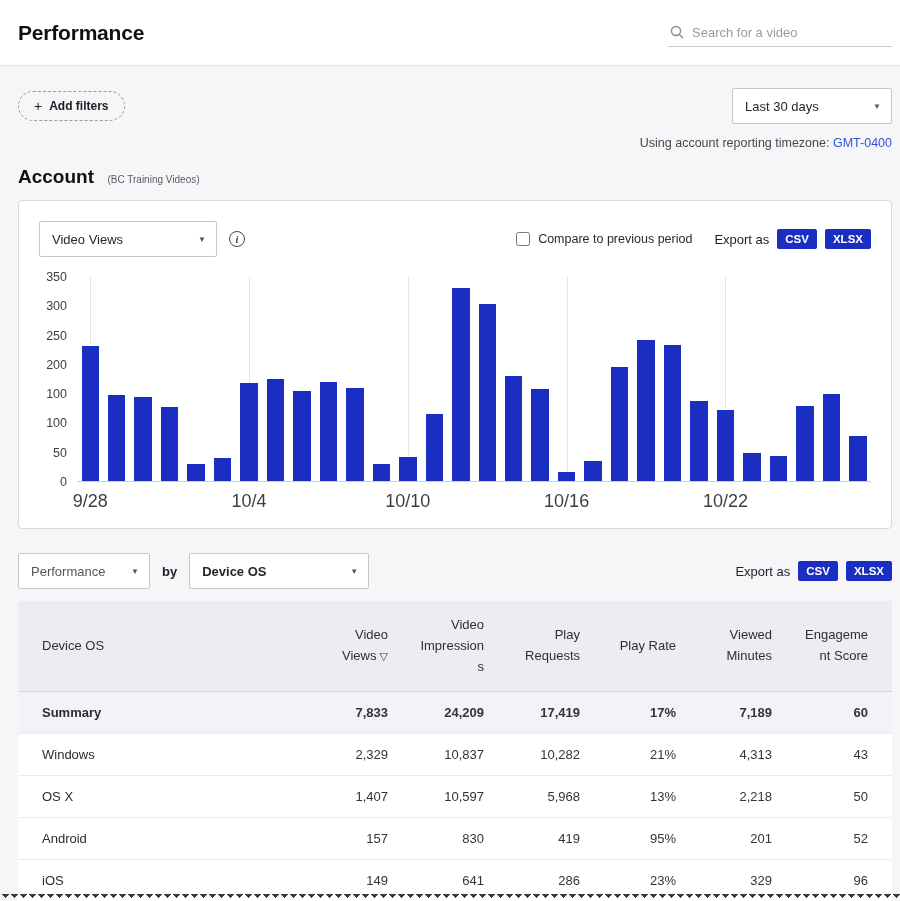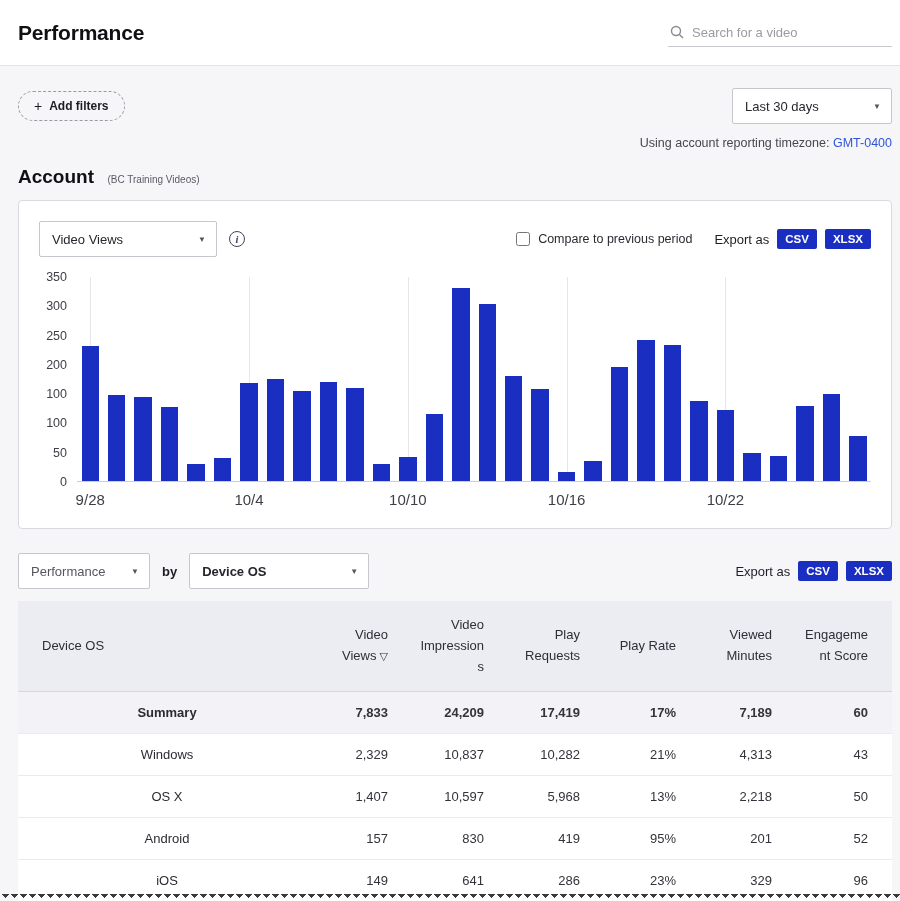--- a/index.html
+++ b/index.html
@@ -88,21 +88,21 @@
   .plot-col { flex: 1; }
   .plot { position: relative; height: 205px; border-bottom: 1px solid #cdcdd4; }
   .gridlines { position: absolute; inset: 0; }
   .gridline { position: absolute; top: 0; bottom: 0; width: 1px; background: #e7e7eb; }
   .bars { position: absolute; inset: 0; display: flex; align-items: flex-end; }
   .bar-slot { flex: 1; display: flex; justify-content: center; align-items: flex-end; height: 100%; }
   .bar { width: 66%; background: var(--accent); }
   .x-axis { position: relative; height: 26px; }
   .x-label {
     position: absolute; top: 9px; transform: translateX(-50%);
-    font-size: 15px; color: #3e3e46; white-space: nowrap;
+    font-size: 18px; color: #3e3e46; white-space: nowrap;
   }
 
   
   .breakdown-row { display: flex; align-items: center; margin-top: 24px; gap: 12px; }
   .perf-select { width: 132px; color: #55555e; }
   .by-label { font-size: 13px; font-weight: 700; color: #1c1c22; }
   .os-select { width: 180px; font-weight: 600; }
   .breakdown-export { margin-left: auto; display: flex; align-items: center; gap: 8px; }
 
   
@@ -120,21 +120,21 @@
   thead th:nth-child(3) .hdr { max-width: 70px; }
   thead th:nth-child(4) .hdr { max-width: 62px; }
   thead th:nth-child(5) .hdr { max-width: 72px; }
   thead th:nth-child(6) .hdr { max-width: 56px; }
   thead th:nth-child(7) .hdr { max-width: 68px; }
   .sort { font-size: 11px; color: #2e2e38; }
   tbody td {
     padding: 13px 0; border-top: 1px solid #ebebef; color: #33333b; text-align: right;
   }
   tbody tr:first-child td { border-top: none; }
-  tbody td:first-child { text-align: center; padding-left: 24px; color: #2b2b33; }
+  tbody td:first-child { text-align: left; padding-left: 24px; color: #2b2b33; }
   tbody td:last-child { padding-right: 24px; }
   .row-summary td { background: #f2f2f7; font-weight: 700; }
 
   
   .torn-edge {
     position: fixed; left: 0; right: 0; bottom: 0; height: 7px;
     background:
       linear-gradient(135deg, #3a3a3a 25%, transparent 25%) -4px 0 / 9px 7px repeat-x,
       linear-gradient(225deg, #3a3a3a 25%, transparent 25%) -4px 0 / 9px 7px repeat-x;
     pointer-events: none;

